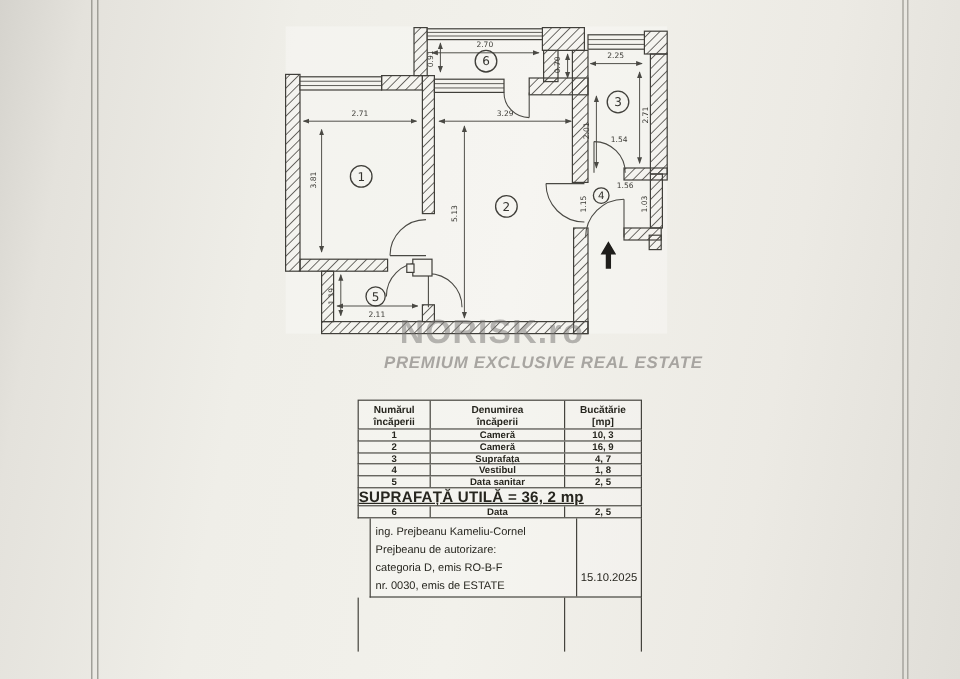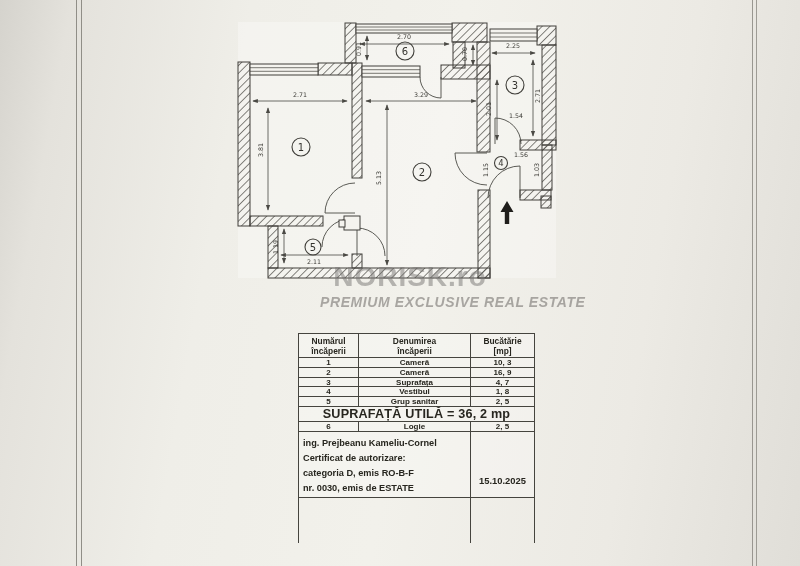--- a/index.html
+++ b/index.html
@@ -28,24 +28,24 @@
   .c2{width:112px;border-right:1.1px solid #45443e;}
   .c3{flex:1;}
   .cL{width:172px;border-right:1.1px solid #45443e;}
   .cR{flex:1;text-align:center;}
   .hrow{height:25px;font-size:8.4px;font-weight:bold;text-align:center;line-height:10px;}
   .hrow>div{padding-top:2px;}
   .drow{height:9.8px;font-size:8px;font-weight:bold;text-align:center;}
   .drow>div{line-height:9px;}
   .srow{height:15px;}
   .srow-big{height:16.5px;}
-  .sumcell{width:100%;text-align:center;font-weight:bold;font-size:12.6px;line-height:15px;letter-spacing:.2px;white-space:nowrap;}
+  .sumcell{width:100%;text-align:left;font-weight:bold;font-size:12.6px;line-height:15px;letter-spacing:.2px;white-space:nowrap;text-decoration:underline;}
   .erow{height:12.5px;font-size:9px;font-weight:bold;}
   .erow>div{line-height:12px;padding-left:4px;text-align:left;}
-  .ebody{height:66px;font-size:9.2px;font-weight:bold;}
+  .ebody{height:66px;font-size:9.2px;font-weight:normal;margin-left:10px;}
   .ebody .cL{padding:4px 0 0 4px;line-height:15px;text-align:left;}
   .ebody .cR{display:flex;justify-content:center;align-items:flex-end;padding-bottom:11px;font-size:9.4px;}
   .erow-empty{height:45px;}
 </style>
 </head>
 <body>
 
 <div class="vline vl-a"></div>
 <div class="vline vl-b"></div>
 <div class="vline vl-c"></div>
@@ -243,40 +243,40 @@
     <div class="c2">Suprafața</div>
     <div class="c3">4, 7</div>
   </div>
   <div class="trow drow">
     <div class="c1">4</div>
     <div class="c2">Vestibul</div>
     <div class="c3">1, 8</div>
   </div>
   <div class="trow drow">
     <div class="c1">5</div>
-    <div class="c2">Grup sanitar</div>
+    <div class="c2">Data sanitar</div>
     <div class="c3">2, 5</div>
   </div>
 
   <div class="trow srow">
     <div class="sumcell">SUPRAFAȚĂ UTILĂ = 36, 2 mp</div>
   </div>
 
   <div class="trow drow">
     <div class="c1">6</div>
-    <div class="c2">Logie</div>
+    <div class="c2">Data</div>
     <div class="c3">2, 5</div>
   </div>
 
 
 
   <div class="trow ebody">
     <div class="cL">
       <span>ing. Prejbeanu Kameliu-Cornel</span><br>
-      <span>Certificat de autorizare:</span><br>
+      <span>Prejbeanu de autorizare:</span><br>
       <span>categoria D, emis RO-B-F</span><br>
       <span>nr. 0030, emis de ESTATE</span>
     </div>
     <div class="cR">15.10.2025</div>
   </div>
 
   <div class="trow erow-empty open">
     <div class="cL"></div>
     <div class="cR"></div>
   </div>

